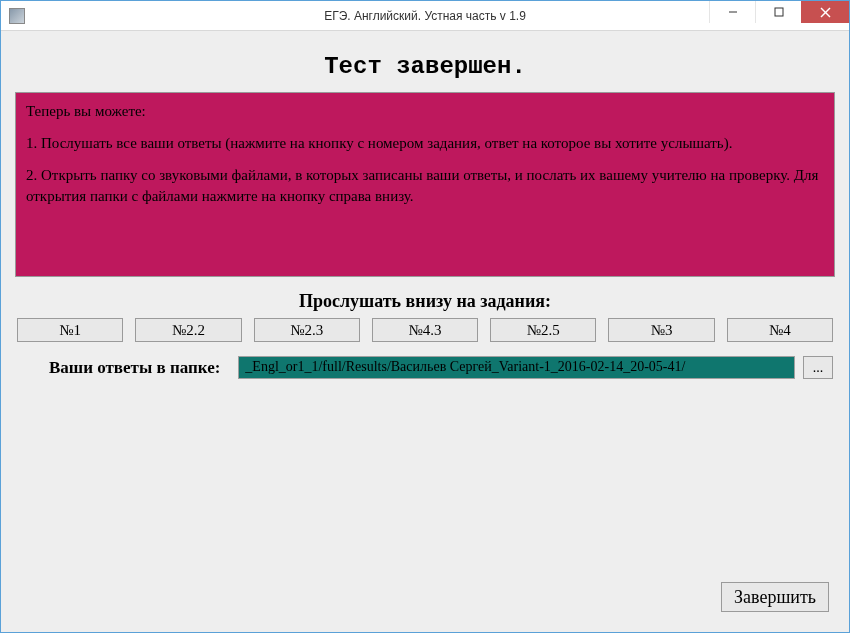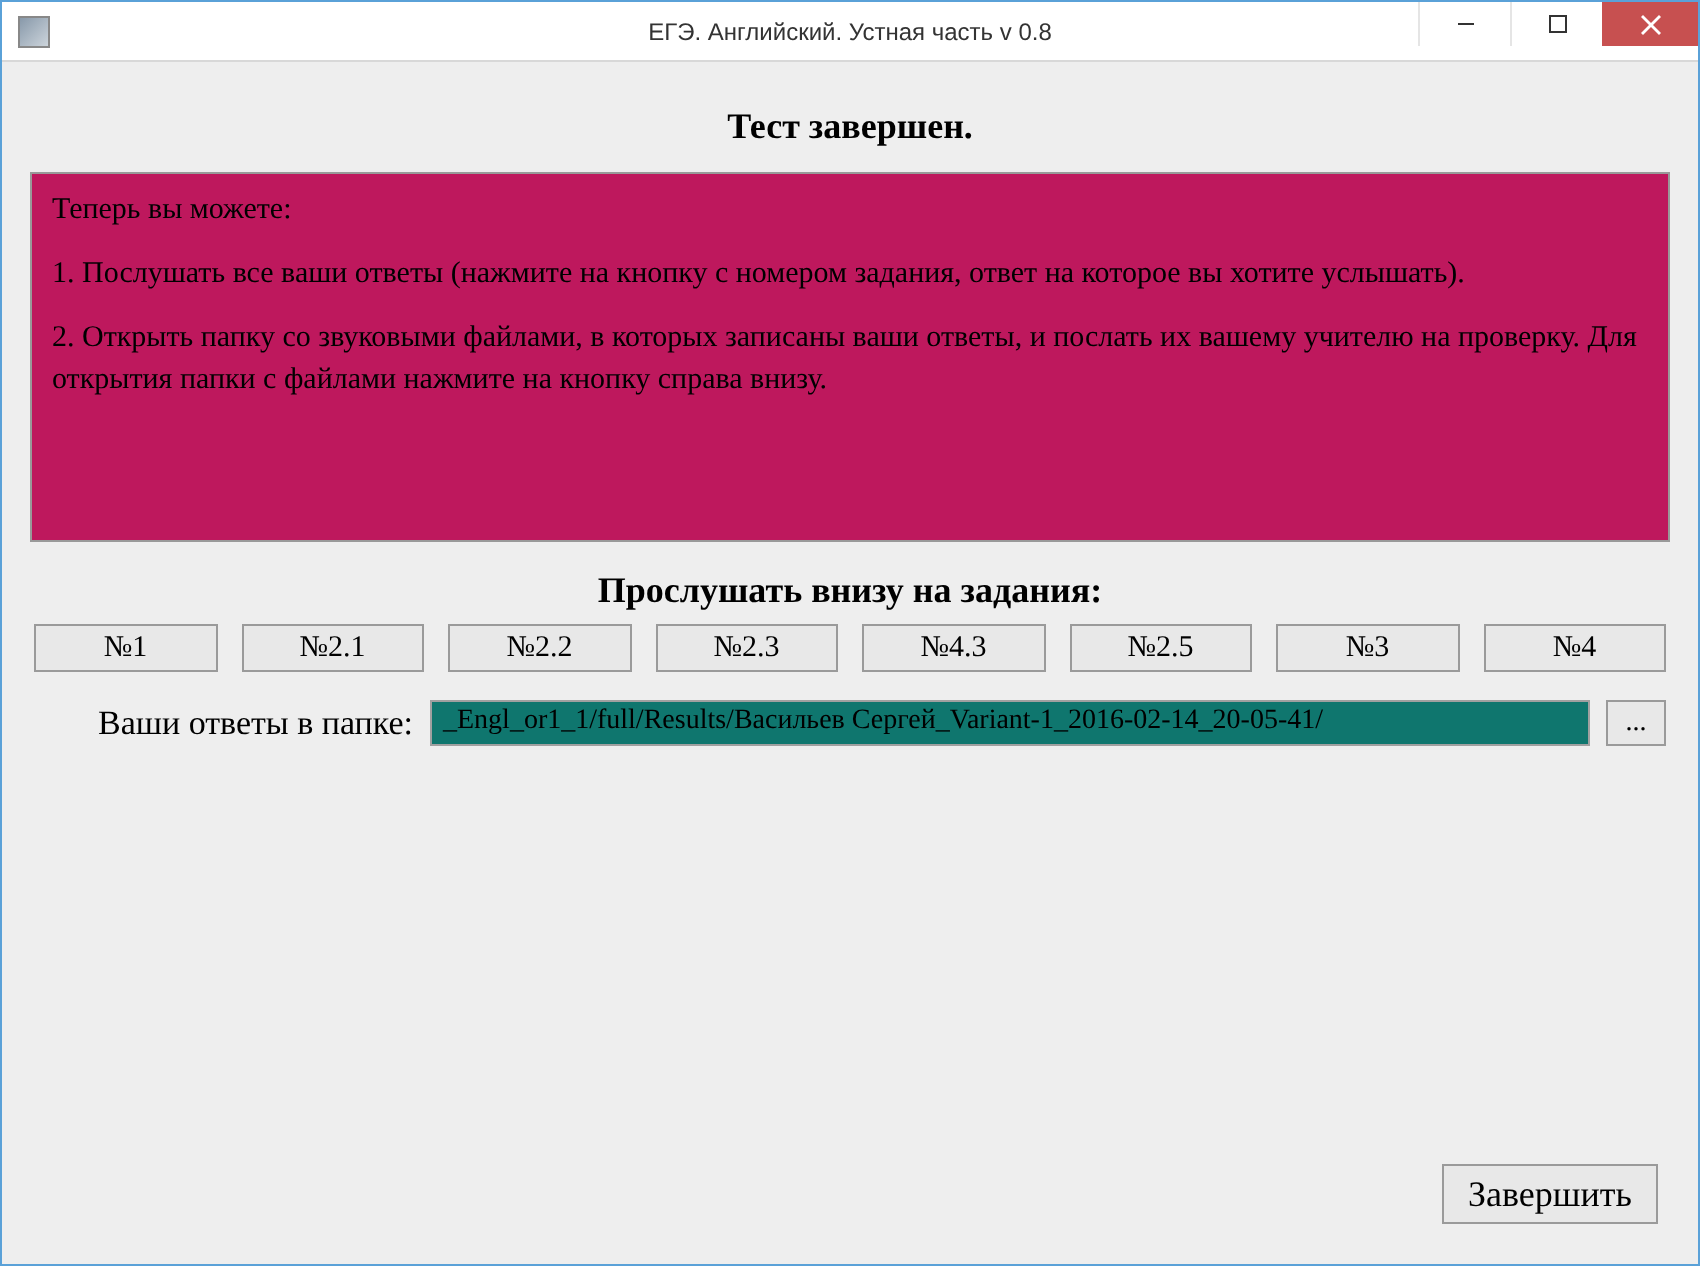--- a/index.html
+++ b/index.html
@@ -71,22 +71,22 @@
     .client-area {
       flex: 1;
       background: #eeeeee;
       padding: 14px 14px 14px 14px;
       display: flex;
       flex-direction: column;
       position: relative;
     }
     .main-heading {
       text-align: center;
-      font-family: Liberation Serif, serif;
-      font-size: 18px;
+      font-family: Liberation Mono, monospace;
+      font-size: 24px;
       font-weight: bold;
       color: #000;
       margin: 8px 0 12px 0;
     }
     .info-box {
       background: #be185d;
       border: 1px solid #999;
       padding: 8px 10px;
       font-family: "Times New Roman", serif;
       font-size: 15px;
@@ -125,22 +125,23 @@
     .folder-row {
       display: flex;
       align-items: center;
       margin-top: 14px;
       gap: 8px;
       padding: 0 2px;
     }
     .folder-label {
       font-family: "Times New Roman", serif;
       font-size: 17px;
-      font-weight: normal;
+      font-weight: bold;
       margin-left: 32px;
+      margin-right: 10px;
     }
     .folder-path {
       flex: 1;
       height: 23px;
       border: 1px solid #a0a0a0;
       background: #0f766e;
       font-family: "Times New Roman", serif;
       font-size: 14px;
       padding: 2px 6px;
       white-space: nowrap;
@@ -170,21 +171,21 @@
       font-size: 18px;
       cursor: pointer;
     }
   </style>
 </head>
 <body>
 
 <div class="window">
   <div class="titlebar">
     <div class="app-icon"></div>
-    <div class="titlebar-title">ЕГЭ. Английский. Устная часть v 0.8</div>
+    <div class="titlebar-title">ЕГЭ. Английский. Устная часть v 1.9</div>
     <div class="window-controls">
       <div class="win-btn">
         <svg width="10" height="10" viewBox="0 0 10 10">
             <line x1="1" y1="5" x2="9" y2="5" stroke="#333" stroke-width="1"></line>
           </svg>
       </div>
       <div class="win-btn">
         <svg width="10" height="10" viewBox="0 0 10 10">
             <rect x="1" y="1" width="8" height="8" fill="none" stroke="#333" stroke-width="1"></rect>
           </svg>
@@ -204,21 +205,20 @@
     <div class="info-box">
       <p>Теперь вы можете:</p>
       <p>1. Послушать все ваши ответы (нажмите на кнопку с номером задания, ответ на которое вы хотите услышать).</p>
       <p>2. Открыть папку со звуковыми файлами, в которых записаны ваши ответы, и послать их вашему учителю на проверку. Для открытия папки с файлами нажмите на кнопку справа внизу.</p>
     </div>
 
     <div class="subheading">Прослушать внизу на задания:</div>
 
     <div class="answer-buttons">
       <div class="ans-btn">№1</div>
-      <div class="ans-btn">№2.1</div>
       <div class="ans-btn">№2.2</div>
       <div class="ans-btn">№2.3</div>
       <div class="ans-btn">№4.3</div>
       <div class="ans-btn">№2.5</div>
       <div class="ans-btn">№3</div>
       <div class="ans-btn">№4</div>
     </div>
 
     <div class="folder-row">
       <div class="folder-label">Ваши ответы в папке:</div>

